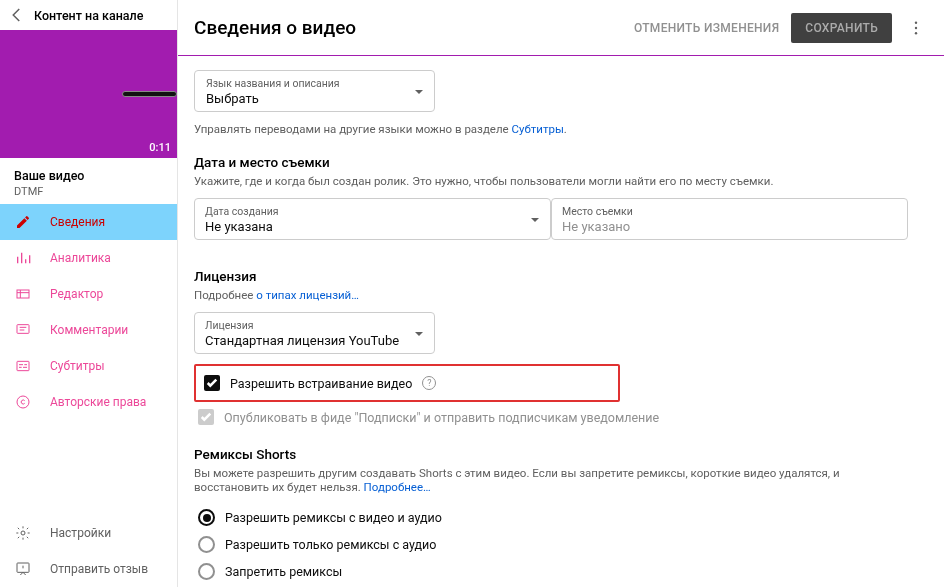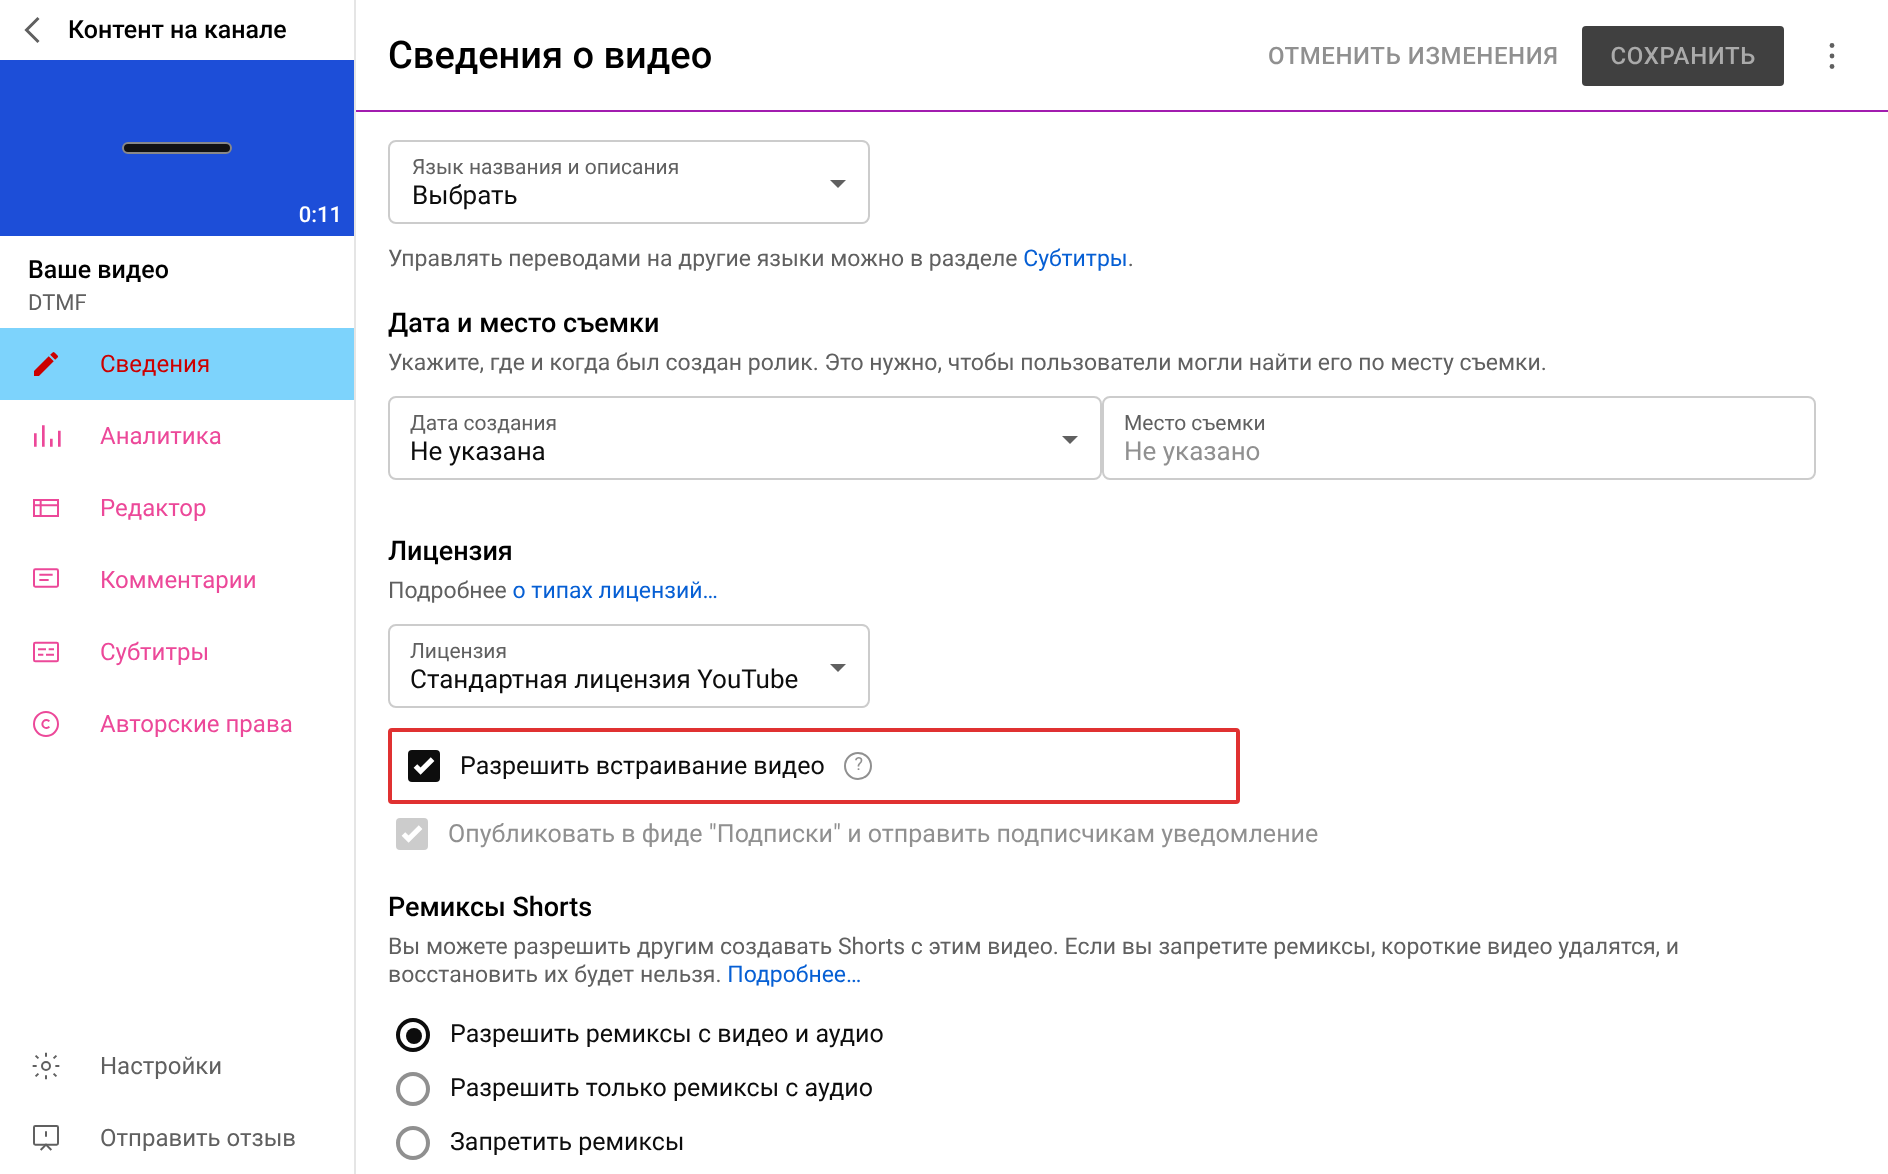--- a/index.html
+++ b/index.html
@@ -1,21 +1,21 @@
 <!DOCTYPE html>
 <html><head>
 <meta charset="utf-8">
 <style>
 * { margin: 0; padding: 0; box-sizing: border-box; font-family: Roboto, Arial, sans-serif; }
 body { width: 944px; height: 587px; overflow: hidden; background: #fff; display: flex; }
 
 .sidebar { width: 178px; border-right: 1px solid #e5e5e5; display: flex; flex-direction: column; }
 .sidebar-header { height: 30px; display: flex; align-items: center; padding-left: 8px; gap: 8px; font-size: 12.5px; font-weight: 500; }
 .back-arrow { width: 18px; height: 18px; }
-.thumb-wrap { background: #1d4ed8; height: 88px; position: relative; display: flex; align-items: center; justify-content: center; }
+.thumb-wrap { background: #a21caf; height: 128px; position: relative; display: flex; align-items: center; justify-content: flex-end; }
 .thumb-bar { width: 55px; height: 6px; border: 1px solid #888; border-radius: 3px; background: #111; }
 .thumb-time { position: absolute; bottom: 4px; right: 6px; color: #fff; font-size: 11px; font-weight: 500; }
 .your-video { padding: 10px 14px 6px; }
 .your-video .t { font-size: 12.5px; font-weight: 500; }
 .your-video .s { font-size: 11px; color: #606060; margin-top: 2px; }
 
 .nav { flex: 1; }
 .nav-item { display: flex; align-items: center; height: 36px; padding-left: 14px; gap: 18px; font-size: 12px; color: #ec4899; cursor: pointer; }
 .nav-item.active { color: #c00; background: #7dd3fc; }
 .nav-item .icon { width: 18px; height: 18px; display: flex; align-items: center; justify-content: center; }

